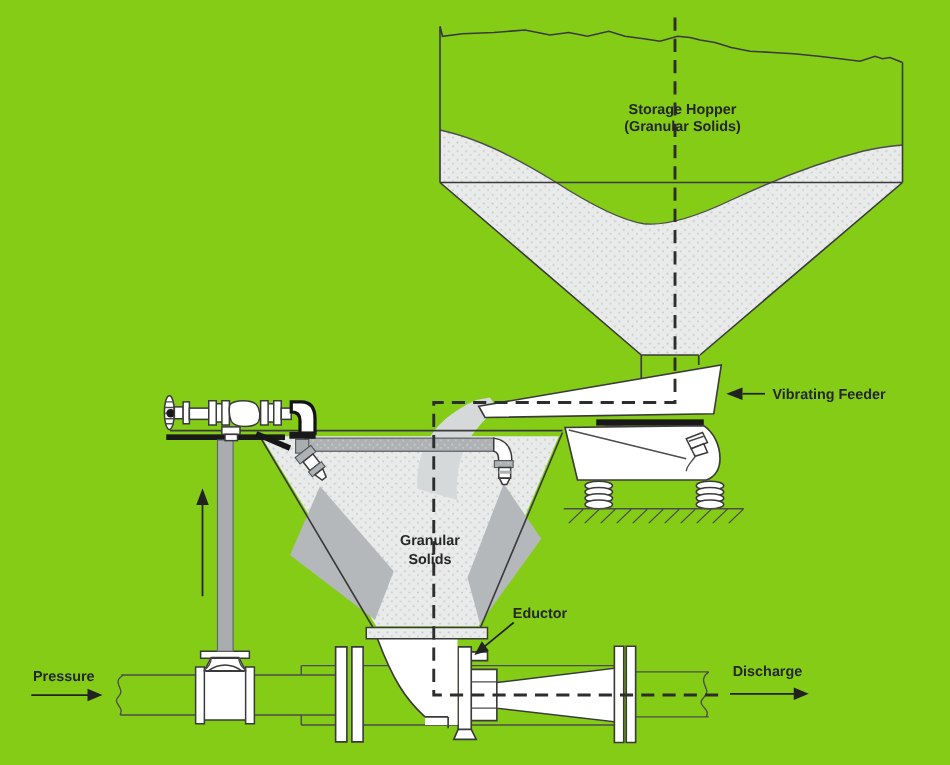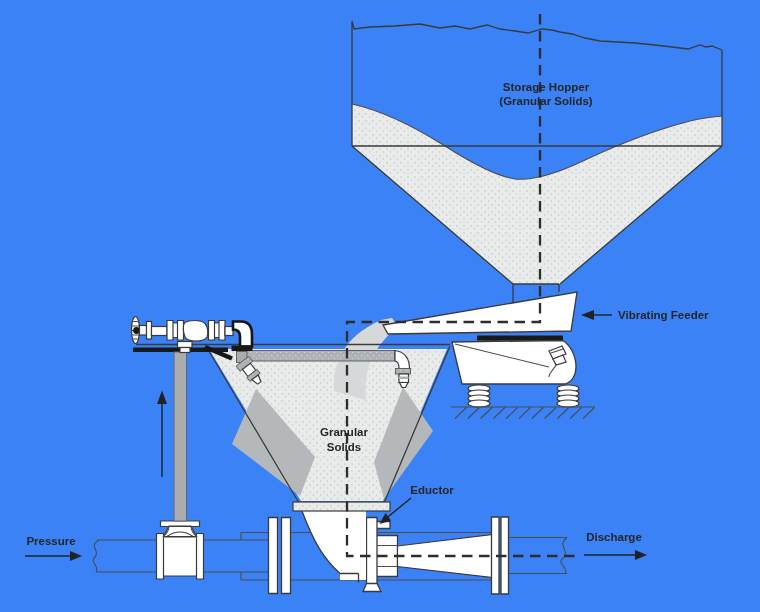--- a/index.html
+++ b/index.html
@@ -1,16 +1,16 @@
 <!DOCTYPE html>
 <html><head>
 <meta charset="utf-8">
 <style>
   html,body{margin:0;padding:0;background:#fff;}
-  #stage{position:relative;width:760px;height:612px;background:#3b82f6;overflow:hidden;}
+  #stage{position:relative;width:760px;height:612px;background:#84cc16;overflow:hidden;}
   .ln{stroke:#3a3a3a;stroke-width:1.3;fill:none;}
   .lnt{stroke:#4c4c4c;stroke-width:1.1;fill:none;}
   .wf{fill:#ffffff;stroke:#3a3a3a;stroke-width:1.2;}
   .wf3{fill:#ffffff;stroke:#3a3a3a;stroke-width:1.3;}
   .lbl{font:bold 11.5px "Liberation Sans", sans-serif;fill:#262626;}
   .dash{stroke:#2d2d2d;stroke-width:2.3;fill:none;stroke-dasharray:10.5 6.5;}
   .arr{stroke:#222222;stroke-width:1.4;fill:none;}
   .ah{fill:#222222;stroke:none;}
   .blk{fill:#191919;stroke:none;}
 </style>

